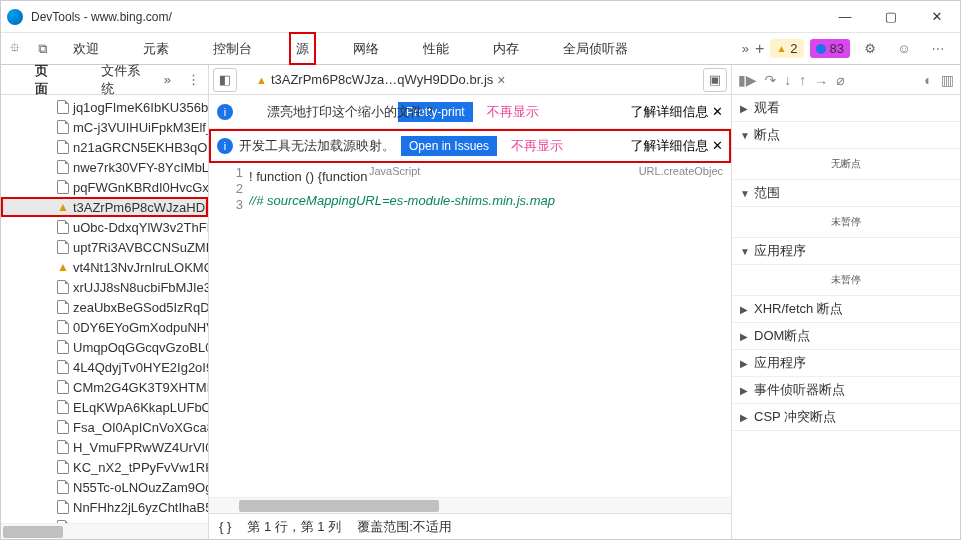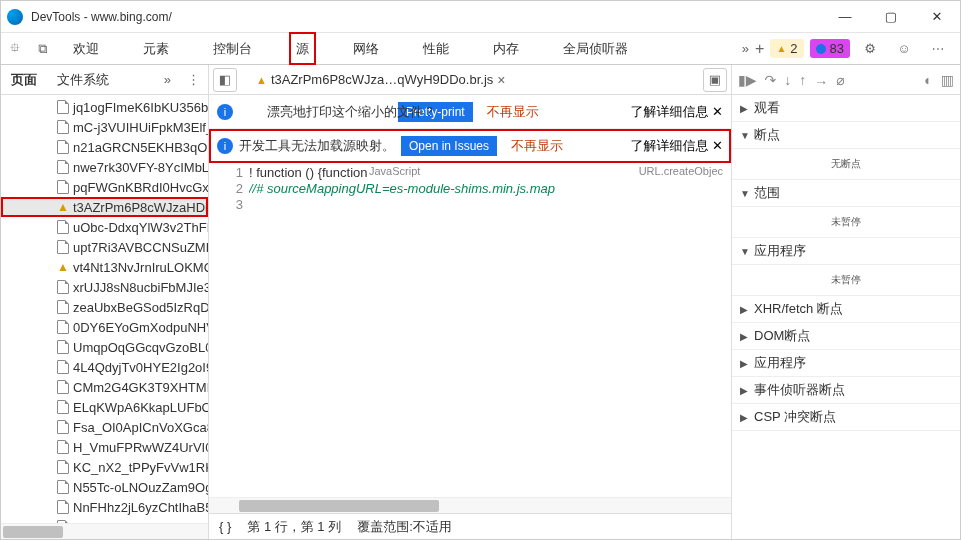--- a/index.html
+++ b/index.html
@@ -15,44 +15,44 @@
   .tab { padding:0 6px; height:100%; display:flex; align-items:center; color:#333; font-size:13px;}
   .tab.hl { outline:2px solid #d00; outline-offset:-1px;}
   .tabbar .right { margin-left:auto; display:flex; align-items:center; gap:6px; padding-right:8px;}
   .pill { display:flex; align-items:center; gap:4px; padding:2px 6px; border-radius:3px; background:#fff3cd; font-size:12px;}
   .pill.blue { background:#d946ef;}
   .pill .tri { font-size:10px; color:#d89b00;}
   .pill.blue .dot { width:10px;height:10px;border-radius:50%;background:#1a73e8;}
   .body { display:flex; height:calc(540px - 32px - 32px - 2px); }
   .leftcol { width:208px; display:flex; flex-direction:column; border-right:1px solid #ddd; position:relative;}
   .leftcol-head { height:30px; display:flex; align-items:center; border-bottom:1px solid #ddd;}
-  .leftcol-head .lt { padding:0 10px; height:100%; display:flex; align-items:center;}
+  .leftcol-head .lt { padding:0 10px; height:100%; display:flex; align-items:center;margin-left:24px;}
   .leftcol-head .lt.active { font-weight:600;}
   .filetree { flex:1; overflow:hidden; padding-top:2px;}
   .frow { display:flex; align-items:center; height:20px; padding-left:56px; white-space:nowrap; overflow:hidden; font-size:12px; color:#333;}
   .frow .ic { width:14px; height:14px; margin-right:4px; display:inline-flex; align-items:center; justify-content:center; font-size:12px;}
   .frow.sel { background:#e8e8e8;}
   .frow.hl { outline:2px solid #d00; outline-offset:-2px;}
   .hscroll { height:16px; border-top:1px solid #eee; background:#f7f7f7; position:relative;}
   .hscroll .thumb { position:absolute; top:2px; height:12px; background:#c0c0c0; border-radius:2px;}
   .midcol { flex:1; display:flex; flex-direction:column; border-right:1px solid #ddd; min-width:0;}
   .midcol-tabs { height:30px; display:flex; align-items:center; border-bottom:1px solid #ddd; padding:0 4px;}
   .mid-tab { display:flex; align-items:center; gap:4px; padding:0 8px; height:24px; border:1px solid transparent; font-size:12px;}
   .mid-tab .fi { color:#d89b00; font-size:11px;}
   .mid-tab .cx { color:#666; font-size:14px;}
   .navbtn { width:24px; height:24px; display:flex; align-items:center; justify-content:center; color:#666; border:1px solid #ccc; border-radius:3px;}
   .infobar { display:flex; align-items:center; height:34px; padding:0 8px; gap:6px; border-bottom:1px solid #eee; font-size:13px;}
   .infobar .ii { width:16px;height:16px;border-radius:50%;background:#1a73e8;color:#fff;font-size:11px;display:flex;align-items:center;justify-content:center;}
   .infobar .btn { background:#1a73e8; color:#ffffff; padding:3px 8px; font-size:12px;}
-  .infobar .gray { color:#c2410c; margin-left:8px;}
+  .infobar .gray { color:#ec4899; margin-left:8px;}
   .infobar .lm { margin-left:auto; color:#000000;}
   .infobar.hl { outline:2px solid #d00; outline-offset:-2px;}
   .code { flex:1; display:flex; overflow:hidden; position:relative; font-family:Consolas,monospace; font-size:12px;}
   .gutter { width:40px; text-align:right; padding:2px 6px 0 0; color:#888; line-height:16px;}
-  .codetext { flex:1; padding-top:2px; line-height:16px; white-space:pre; overflow:hidden;}
+  .codetext { flex:1; padding-top:2px; line-height:24px; white-space:pre; overflow:hidden;}
   .codetext .fn { color:#333;}
   .codetext .cm { color:#098658; font-style:italic;}
   .hint { position:absolute; left:160px; top:2px; color:#888; font-size:11px;}
   .hint2 { position:absolute; right:8px; top:2px; color:#888; font-size:11px;}
   .statusbar { height:26px; border-top:1px solid #ddd; display:flex; align-items:center; gap:16px; padding:0 10px; font-size:12px; color:#333;}
   .rightcol { width:228px; display:flex; flex-direction:column;}
   .dbgbar { height:30px; display:flex; align-items:center; border-bottom:1px solid #ddd; gap:8px; padding:0 6px;}
   .dbgbtn { color:#888; font-size:14px;}
   .panel-head { display:flex; align-items:center; padding:4px 8px; border-bottom:1px solid #eee; font-size:13px;}
   .panel-head .caret { margin-right:4px; font-size:10px; color:#555; width:10px; display:inline-block;}

